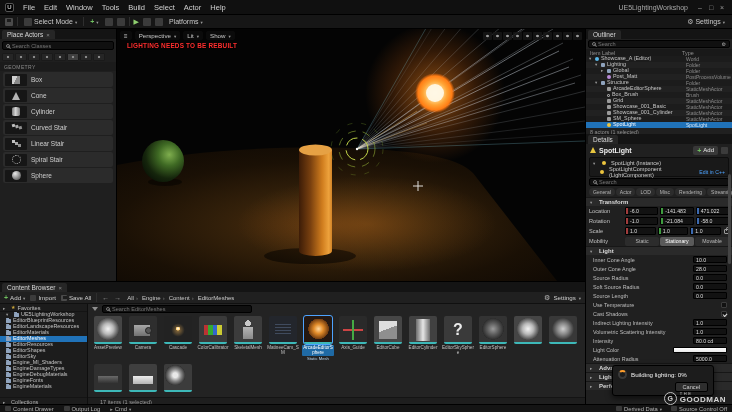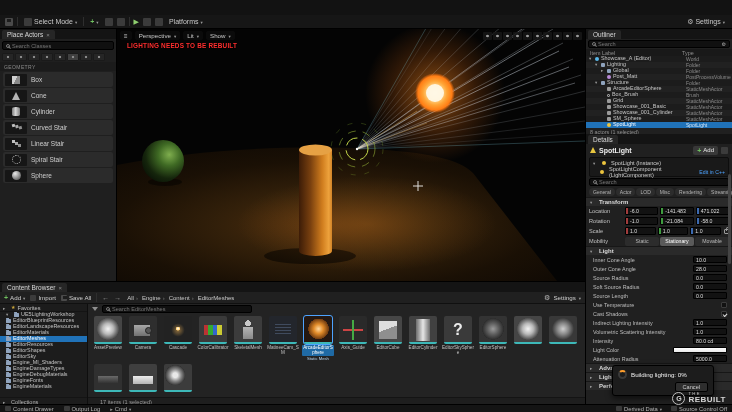--- a/index.html
+++ b/index.html
@@ -191,20 +191,35 @@
   .watermark { position:absolute; right:6px; bottom:7px; display:flex; align-items:center; gap:3px; z-index:45; opacity:.92; }
   .wm-circle { width:13px; height:13px; border:1.5px solid #cfcfcf; border-radius:50%; display:flex; align-items:center; justify-content:center; font-size:7px; color:#e0e0e0; font-weight:bold; line-height:1; }
   .wm-the { font-size:4px; letter-spacing:1.5px; color:#cfcfcf; line-height:1; }
   .wm-name { font-size:8px; font-weight:bold; color:#e4e4e4; letter-spacing:.5px; line-height:1.1; }
 </style>
 </head>
 <body>
 
 <div class="app">
 
+  <div class="menubar">
+    <div class="ue-logo">U</div>
+    <span class="menu-item">File</span>
+    <span class="menu-item">Edit</span>
+    <span class="menu-item">Window</span>
+    <span class="menu-item">Tools</span>
+    <span class="menu-item">Build</span>
+    <span class="menu-item">Select</span>
+    <span class="menu-item">Actor</span>
+    <span class="menu-item">Help</span>
+    <span class="win-title">UE5LightingWorkshop</span>
+    <span class="win-btn">–</span>
+    <span class="win-btn">□</span>
+    <span class="win-btn">×</span>
+  </div>
 
   <div class="toolbar">
     <span class="ic-sq ic-save"></span>
     <span class="tb-sep"></span>
     <span class="tb-chip">
         <span class="ic-sq"></span>
         <span>Select Mode</span>
         <span class="car"></span>
       </span>
     <span class="tb-sep"></span>
@@ -887,17 +902,17 @@
     </div>
     <div class="toast-foot">
       <span class="toast-cancel">Cancel</span>
     </div>
   </div>
 
   <div class="watermark">
     <span class="wm-circle">G</span>
     <span class="wm-text">
       <div class="wm-the">THE</div>
-      <div class="wm-name">REBUILT</div>
+      <div class="wm-name">GOODMAN</div>
     </span>
   </div>
 
 </div>
 
 </body></html>

